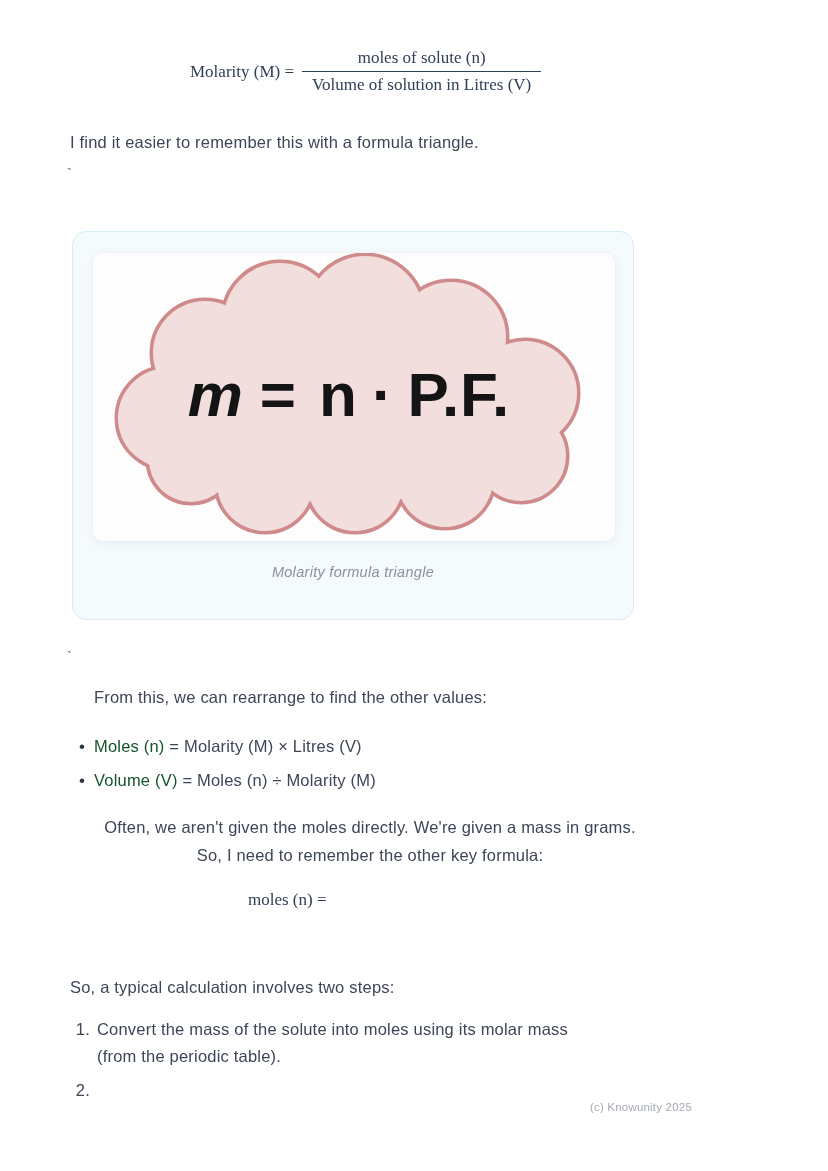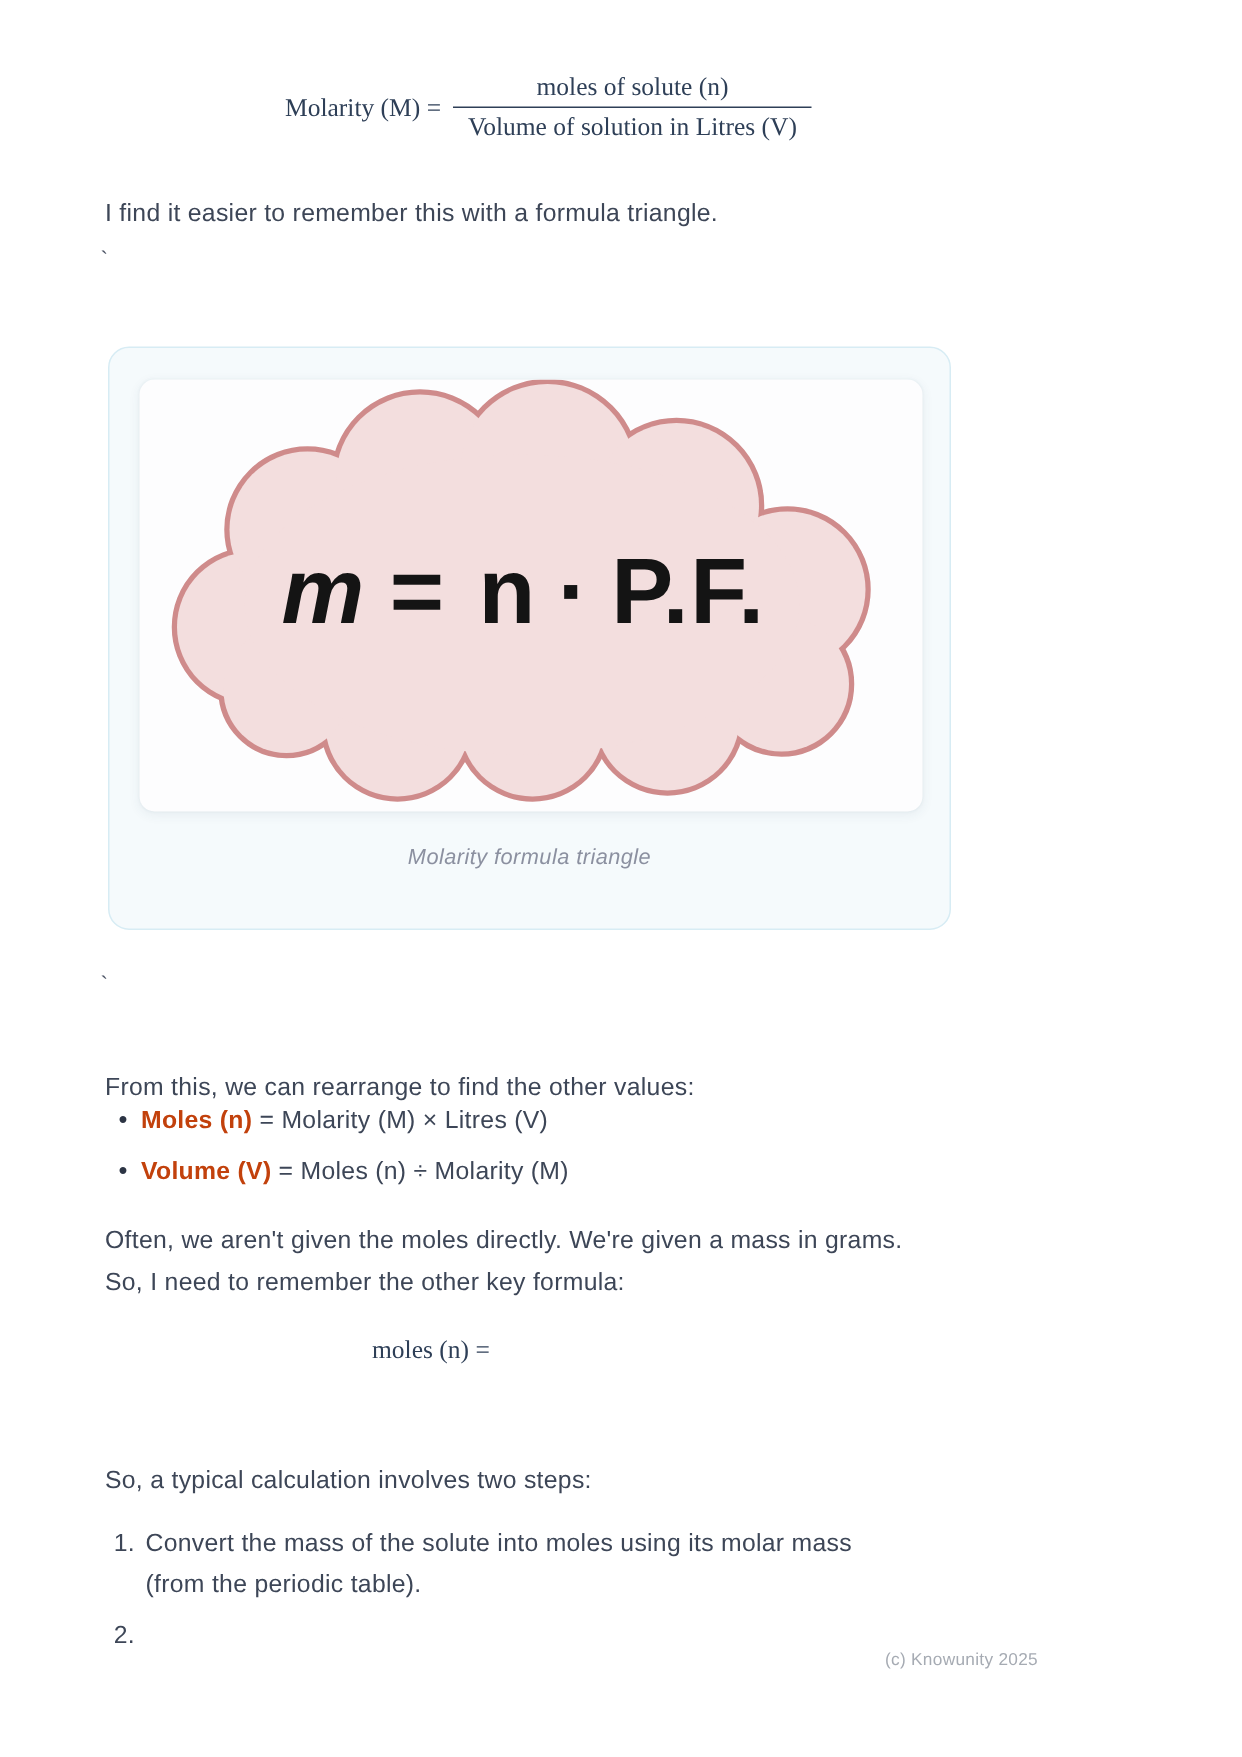--- a/index.html
+++ b/index.html
@@ -28,22 +28,22 @@
   .frac .den { border-top:1.5px solid #2e3f57; padding:3px 10px 0; white-space:nowrap; }
   .sub-it { font-style:italic; font-size:12px; vertical-align:-4px; }
   #formula-molarity { left:190px; top:48px; }
   #formula-moles    { left:248px; top:890px; }
 
   .body-text {
     position:absolute; left:70px; font-size:16.5px; letter-spacing:0.2px;
     line-height:27.5px; color:#3d4657; z-index:2;
   }
   #para-intro   { top:129px; }
-  #para-rearrange { top:712px; }
-  #para-often   { top:814px; width:600px; }
+  #para-rearrange { top:684px;margin-left:24px; }
+  #para-often   { top:814px; width:600px;text-align:center; }
   #para-steps-intro { top:974px; }
 
   .tick { position:absolute; left:67px; font-size:15px; color:#4a5263; z-index:2; }
   #tick-1 { top:165px; }
   #tick-2 { top:648px; }
 
   
   .figure-card {
     position:absolute; left:72px; top:231px; width:562px; height:389px;
     background:#f5fafc; border:1.5px solid #d7ecf4; border-radius:14px;
@@ -66,21 +66,21 @@
   .cloud-text .dot { margin:0 14px; }
   .figure-caption {
     margin-top:23px; text-align:center; font-style:italic;
     font-size:14.5px; letter-spacing:0.3px; color:#8b90a0;
   }
 
   
   .bullet-list { position:absolute; left:70px; top:737px; z-index:2; list-style:none; }
   .bullet-row { display:flex; align-items:baseline; height:34px; font-size:16.5px; letter-spacing:0.2px; }
   .bullet-dot { width:24px; padding-left:9px; font-size:17px; color:#2c3444; }
-  .bold-lead { font-weight:bold; color:#c2410c; }
+  .bold-lead { font-weight:normal; color:#14532d; }
 
   
   .steps-list { position:absolute; left:70px; top:1016px; z-index:2; list-style:none; width:620px; }
   .step-row { display:flex; align-items:flex-start; margin-bottom:7px; font-size:16.5px; letter-spacing:0.2px; line-height:27px; }
   .step-num { width:27px; text-align:right; padding-right:7px; flex:0 0 27px; }
 
   .footer-copyright {
     position:absolute; right:52px; top:1101px; font-size:11.5px;
     color:#a6abb3; letter-spacing:0.2px; z-index:3;
   }

